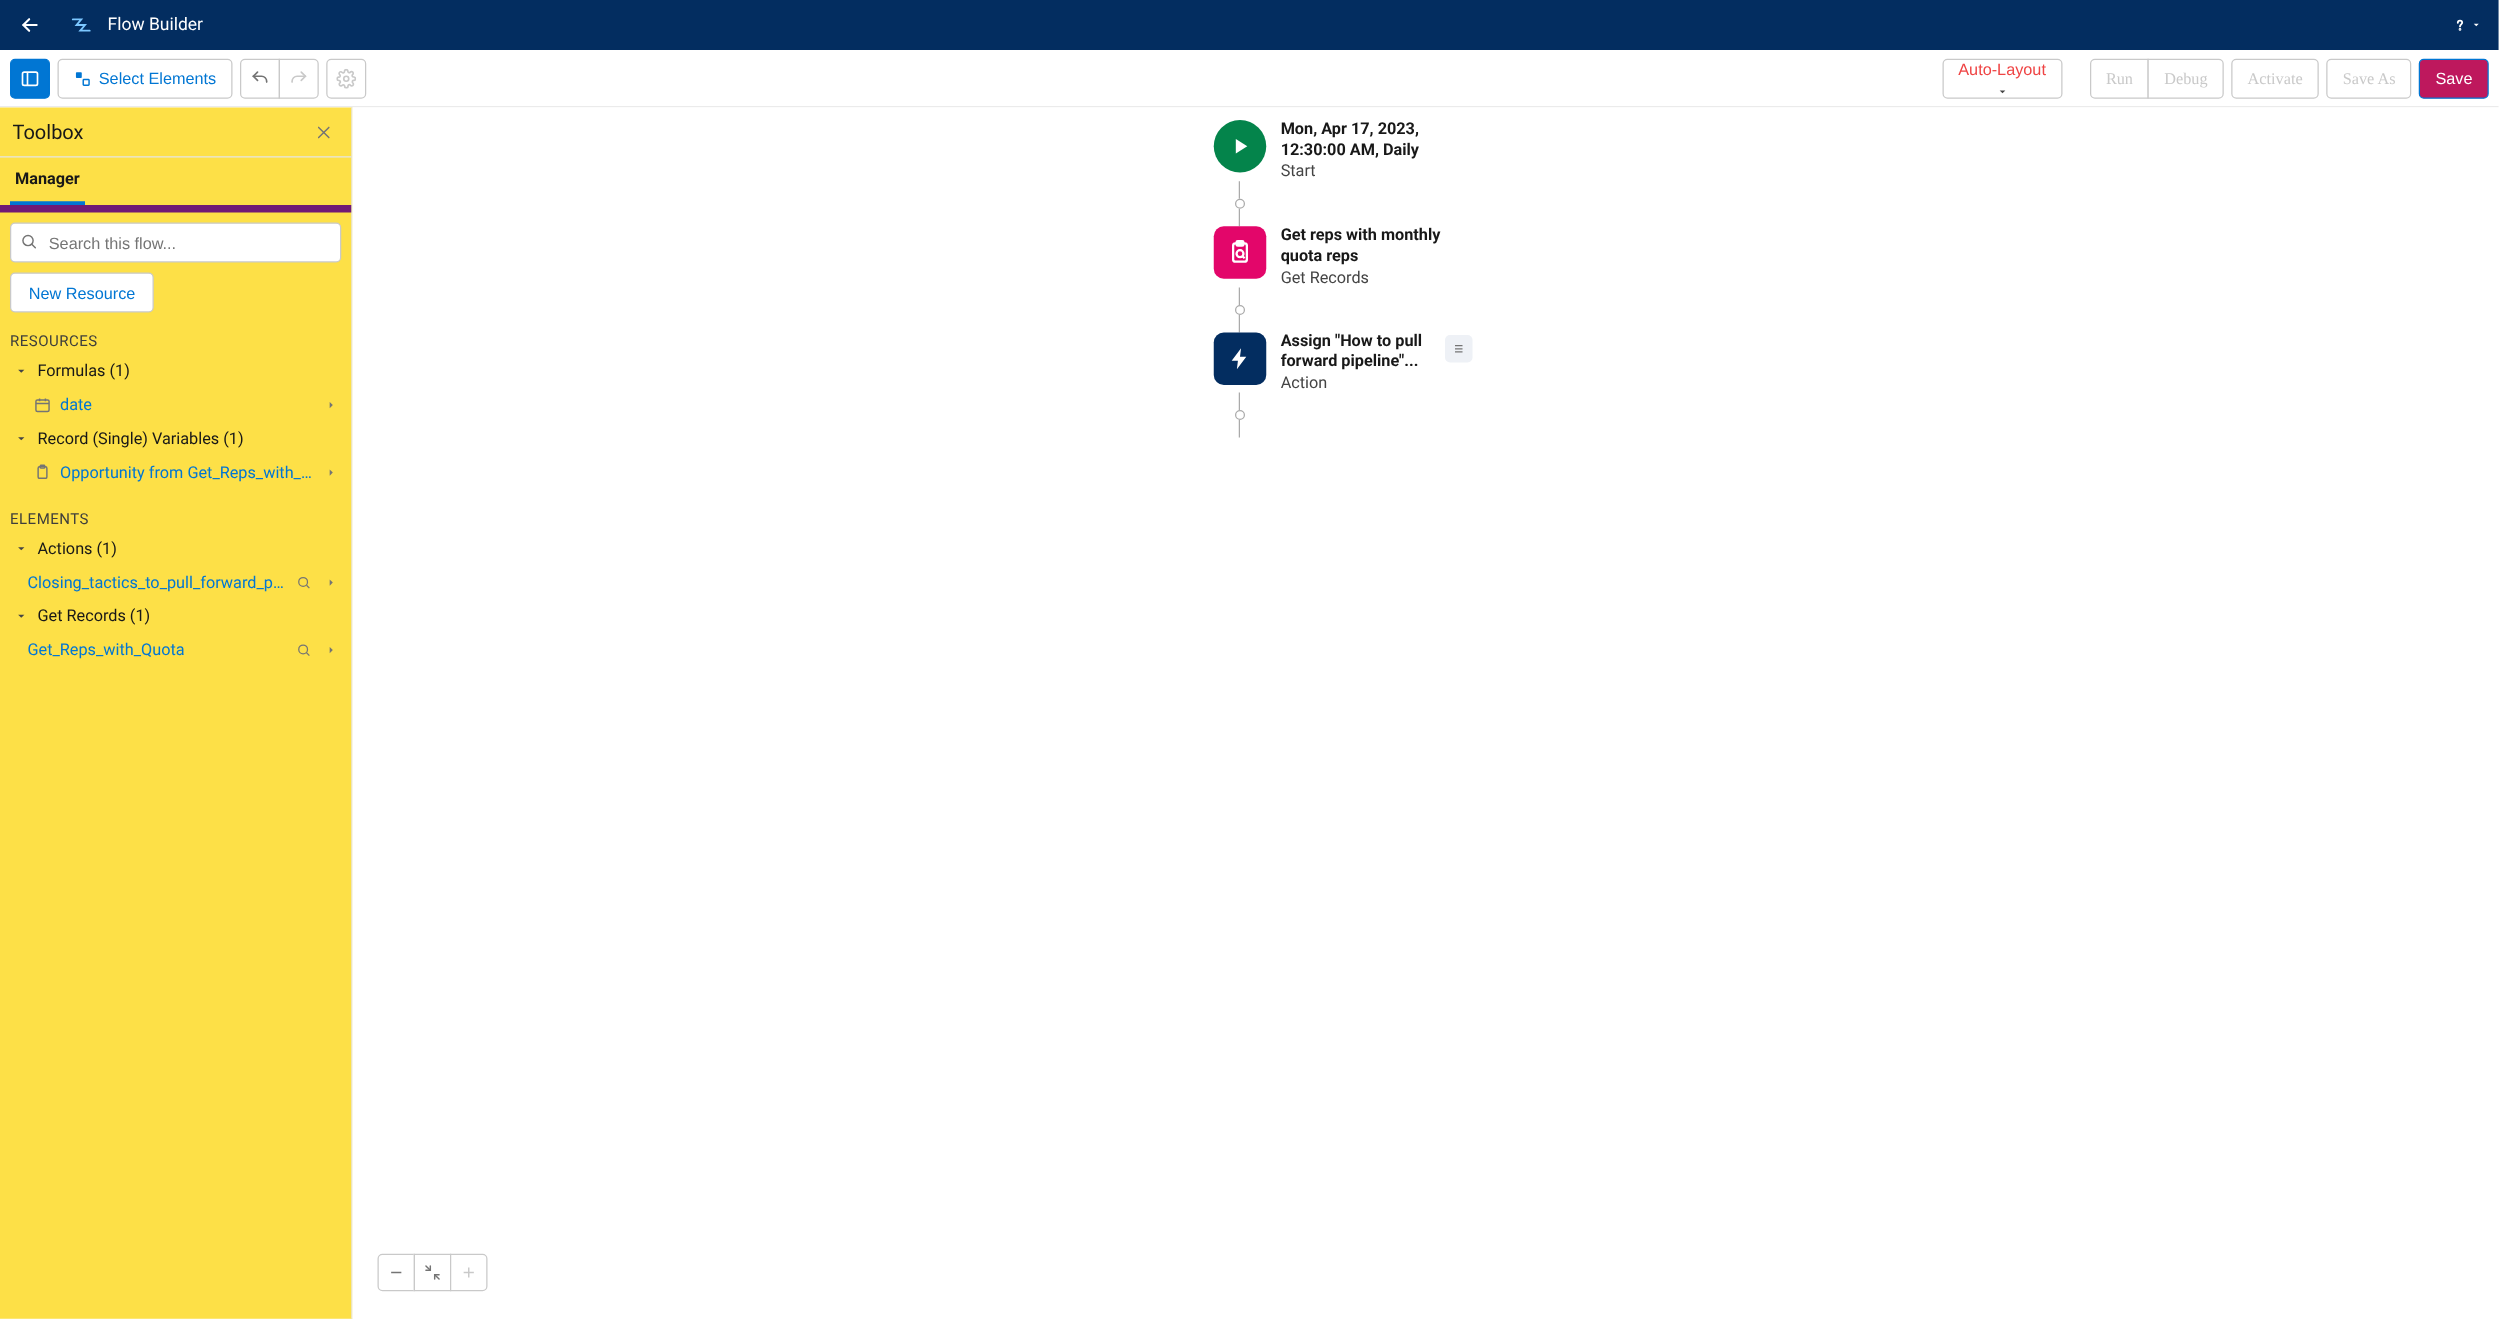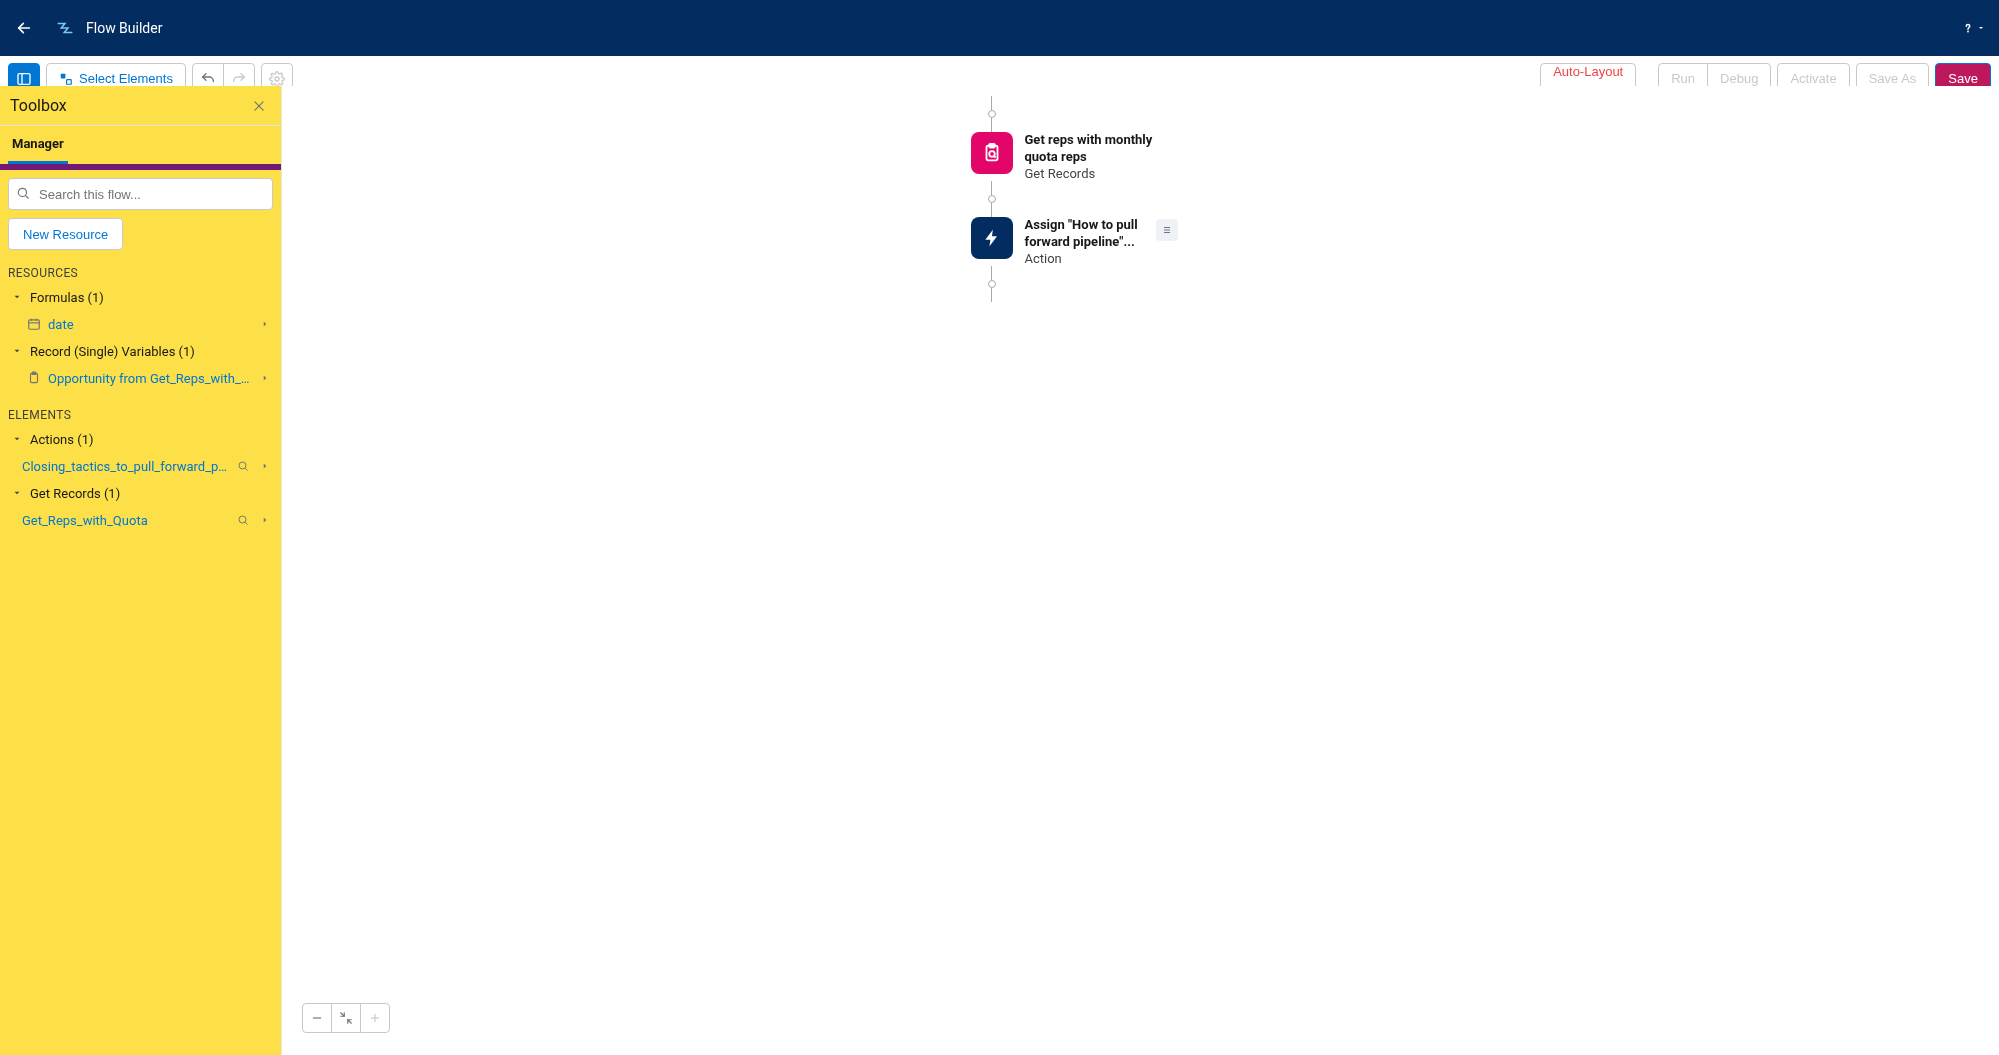--- a/index.html
+++ b/index.html
@@ -1,32 +1,32 @@
 <!DOCTYPE html>
 <html><head>
 <meta charset="utf-8">
 <style>
 * { box-sizing: border-box; margin: 0; padding: 0; }
 body { font-family: -apple-system, BlinkMacSystemFont, "Segoe UI", Roboto, Helvetica, Arial, sans-serif; font-size: 13px; color: #181818; background:#fff; overflow:hidden; }
 
 
-.header-bar { height: 56px; background: #032d60; display:flex; align-items:center; color:#fff; padding: 0 8px; }
+.header-bar { height: 40px; background: #032d60; display:flex; align-items:center; color:#fff; padding: 0 8px; }
 .header-bar .back-btn { width:32px; height:32px; display:flex; align-items:center; justify-content:center; cursor:pointer; border-radius:4px; }
 .header-bar .app-icon { width:22px; height:22px; margin: 0 10px 0 14px; display:flex; align-items:center; justify-content:center; }
 .header-bar .app-title { font-size: 14px; font-weight: 400; }
 .header-bar .spacer { flex:1; }
 .header-bar .help-btn { display:flex; align-items:center; cursor:pointer; padding:4px 6px; gap:2px; }
 
 
 .action-bar { height:46px; border-bottom:1px solid #e5e5e5; display:flex; align-items:center; padding: 0 8px; gap:6px; }
 .btn { border:1px solid #c9c9c9; background:#fff; color:#0176d3; height:32px; padding: 0 12px; border-radius:4px; font-size:13px; display:inline-flex; align-items:center; gap:6px; cursor:pointer; }
 .btn.icon-only { padding: 0; width:32px; justify-content:center; color:#747474; }
 .btn.primary-icon { background:#0176d3; border-color:#0176d3; color:#fff; }
 .btn.neutral { color:#ef4444;flex-direction:column; }
-.btn.disabled { color:#c9c9c9; cursor:default; }
+.btn.disabled { color:#c9c9c9; cursor:default;font-family:Liberation Serif, serif; }
 .btn.brand { background:#be185d; color:#fff; border-color:#0176d3; }
 .btn-group { display:flex; }
 .btn-group .btn { border-radius:0; margin-left:-1px; }
 .btn-group .btn:first-child { border-radius:4px 0 0 4px; margin-left:0; }
 .btn-group .btn:last-child { border-radius:0 4px 4px 0; }
 .action-bar .spacer { flex:1; }
 
 
 .main { position:absolute; top:86px; left:0; right:0; bottom:0; display:flex; }
 .toolbox { width:282px; border-right:1px solid #e5e5e5; height:100%; display:flex; flex-direction:column; background:#fde047; }
@@ -292,20 +292,32 @@
             </svg>
           </span>
       </div>
 
     </div>
   </div>
 
   <div class="canvas">
     <div class="flow">
 
+      <div class="node-row">
+        <div class="node-icon c-start">
+          <svg width="20" height="20" viewBox="0 0 24 24" fill="#fff">
+              <path d="M8 5v14l11-7z"></path>
+            </svg>
+        </div>
+        <div class="node-text">
+          <div class="node-title">Mon, Apr 17, 2023,</div>
+          <div class="node-title">12:30:00 AM, Daily</div>
+          <div class="node-sub">Start</div>
+        </div>
+      </div>
       <div class="connector">
           <div class="line"></div>
           <div class="dot"></div>
           <div class="line"></div>
         </div>
 
       <div class="node-row">
         <div class="node-icon square c-get">
           <svg width="22" height="22" viewBox="0 0 24 24" fill="none" stroke="#fff" stroke-width="2">
               <rect x="6" y="4" width="12" height="16" rx="2"></rect>

